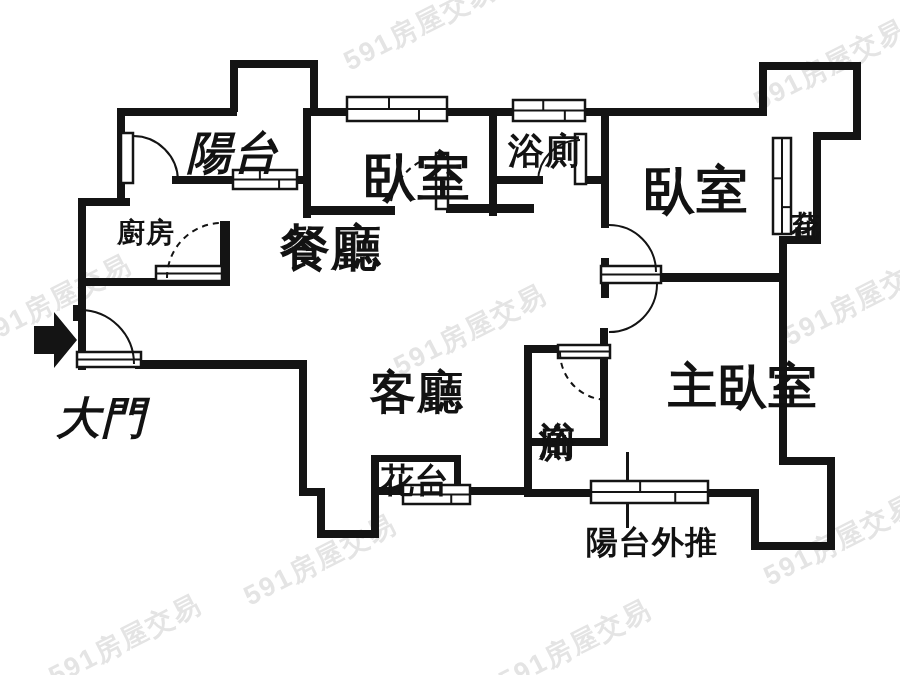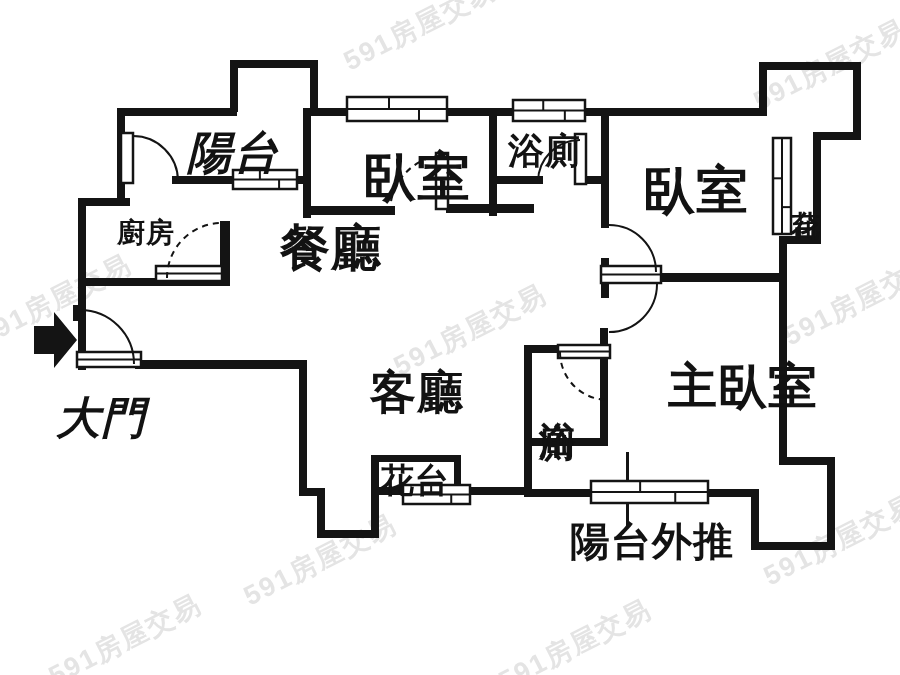--- a/index.html
+++ b/index.html
@@ -131,15 +131,15 @@
       <div class="room-label" style="left: 331px; top: 248px; font-size: 50px;">餐廳</div>
       <div class="room-label" style="left: 417px; top: 177px; font-size: 53px;">臥室</div>
       <div class="room-label" style="left: 545px; top: 151px; font-size: 36px; text-align: right;">浴廁</div>
       <div class="room-label" style="left: 696px; top: 191px; font-size: 52px;">臥室</div>
       <div class="room-label vertical" style="left: 805px; top: 187px; font-size: 29px;">花台</div>
       <div class="room-label" style="left: 703px; top: 387px; font-size: 49px; margin-left: 40px;">主臥室</div>
       <div class="room-label vertical" style="left: 557px; top: 392px; font-size: 37px;">浴廁</div>
       <div class="room-label" style="left: 417px; top: 393px; font-size: 46px;">客廳</div>
       <div class="room-label" style="left: 101px; top: 419px; font-size: 44px; font-style: italic;">大門</div>
       <div class="room-label" style="left: 415px; top: 481px; font-size: 34px;">花台</div>
-      <div class="room-label" style="left: 652px; top: 542px; font-size: 40px; text-align: right;">陽台外推</div>
+      <div class="room-label" style="left: 652px; top: 542px; font-size: 32px; text-align: right;">陽台外推</div>
     </div>
 </div>
 
 </body></html>

